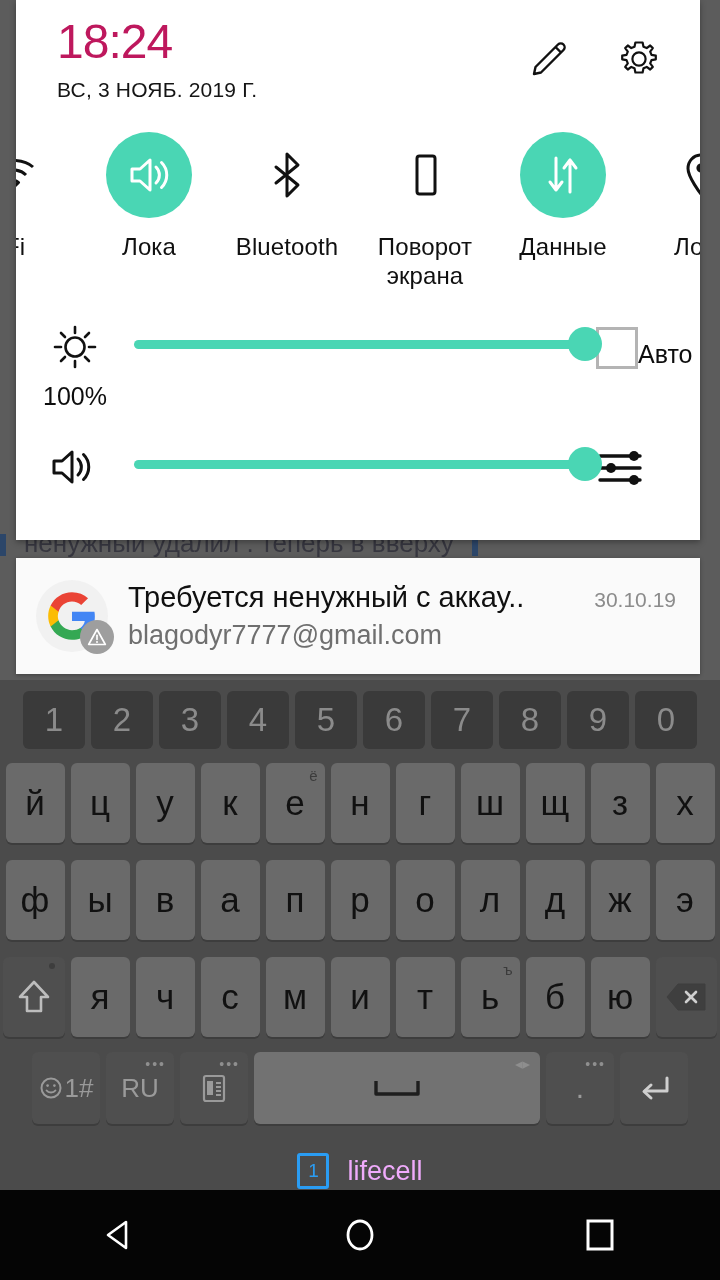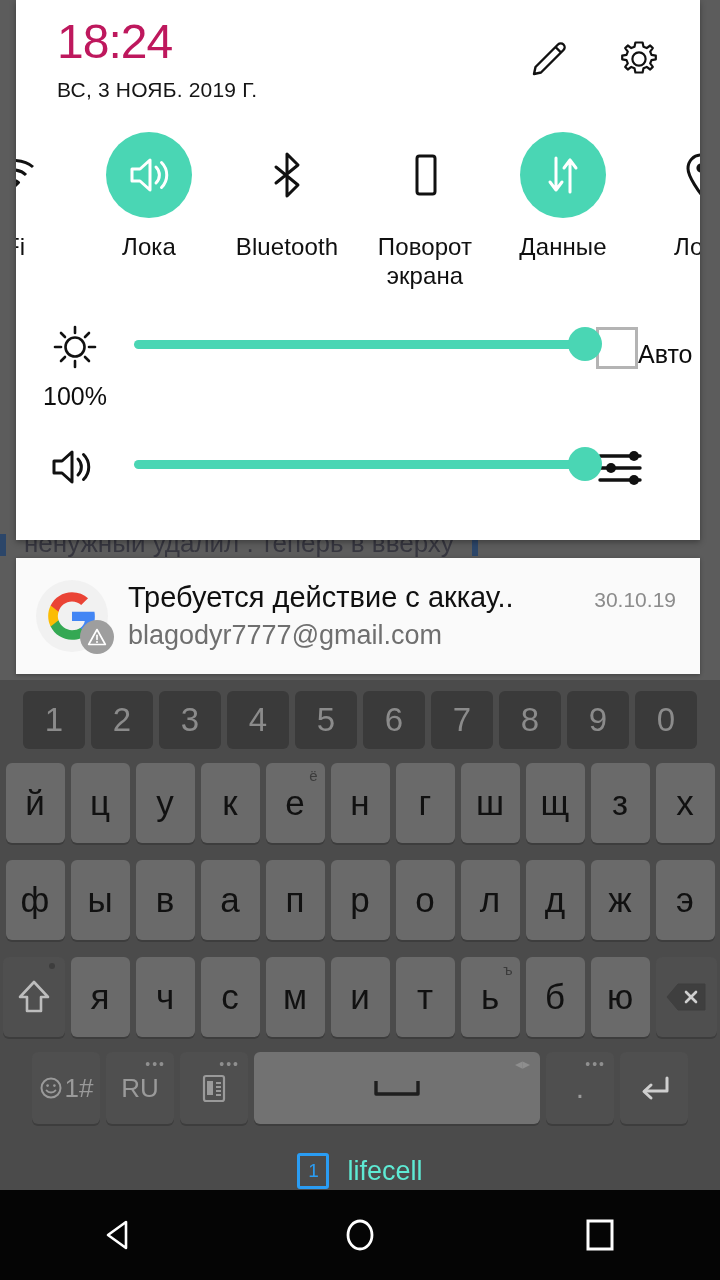--- a/index.html
+++ b/index.html
@@ -236,21 +236,21 @@
     display: flex; align-items: center; justify-content: center;
     background: #4b4b4b;
   }
   .sim-badge {
     width: 26px; height: 30px;
     border: 3px solid #2a9df4; border-radius: 3px;
     color: #2a9df4; font-size: 19px;
     display: flex; align-items: center; justify-content: center;
     margin-right: 18px;
   }
-  .carrier-name { color: #5eead4; font-size: 27px; }
+  .carrier-name { color: #f0abfc; font-size: 27px; }
 
   
   .navbar {
     position: absolute; left: 0; top: 1190px; width: 720px; height: 90px;
     background: #050505;
     display: flex; align-items: center; justify-content: space-around;
   }
   .nav-btn {
     width: 120px; height: 90px;
     display: flex; align-items: center; justify-content: center;
@@ -427,21 +427,21 @@
       <div class="notif-badge">
         <svg width="20" height="20" viewBox="0 0 24 24">
           <path d="M12 3 L22 21 L2 21 Z" fill="none" stroke="#fff" stroke-width="2" stroke-linejoin="round"></path>
           <line x1="12" y1="10" x2="12" y2="15" stroke="#fff" stroke-width="2" stroke-linecap="round"></line>
           <circle cx="12" cy="18" r="1.2" fill="#fff"></circle>
         </svg>
       </div>
     </div>
     <div class="notif-body">
       <div class="notif-line1">
-        <div class="notif-title">Требуется действие с аккау..</div>
+        <div class="notif-title">Требуется ненужный с аккау..</div>
         <div class="notif-time">30.10.19</div>
       </div>
       <div class="notif-sub">blagodyr7777@gmail.com</div>
     </div>
   </div>
 
   <div class="keyboard">
 
     <div class="kb-row nums" id="row-nums">
         <div class="key num">1</div>

